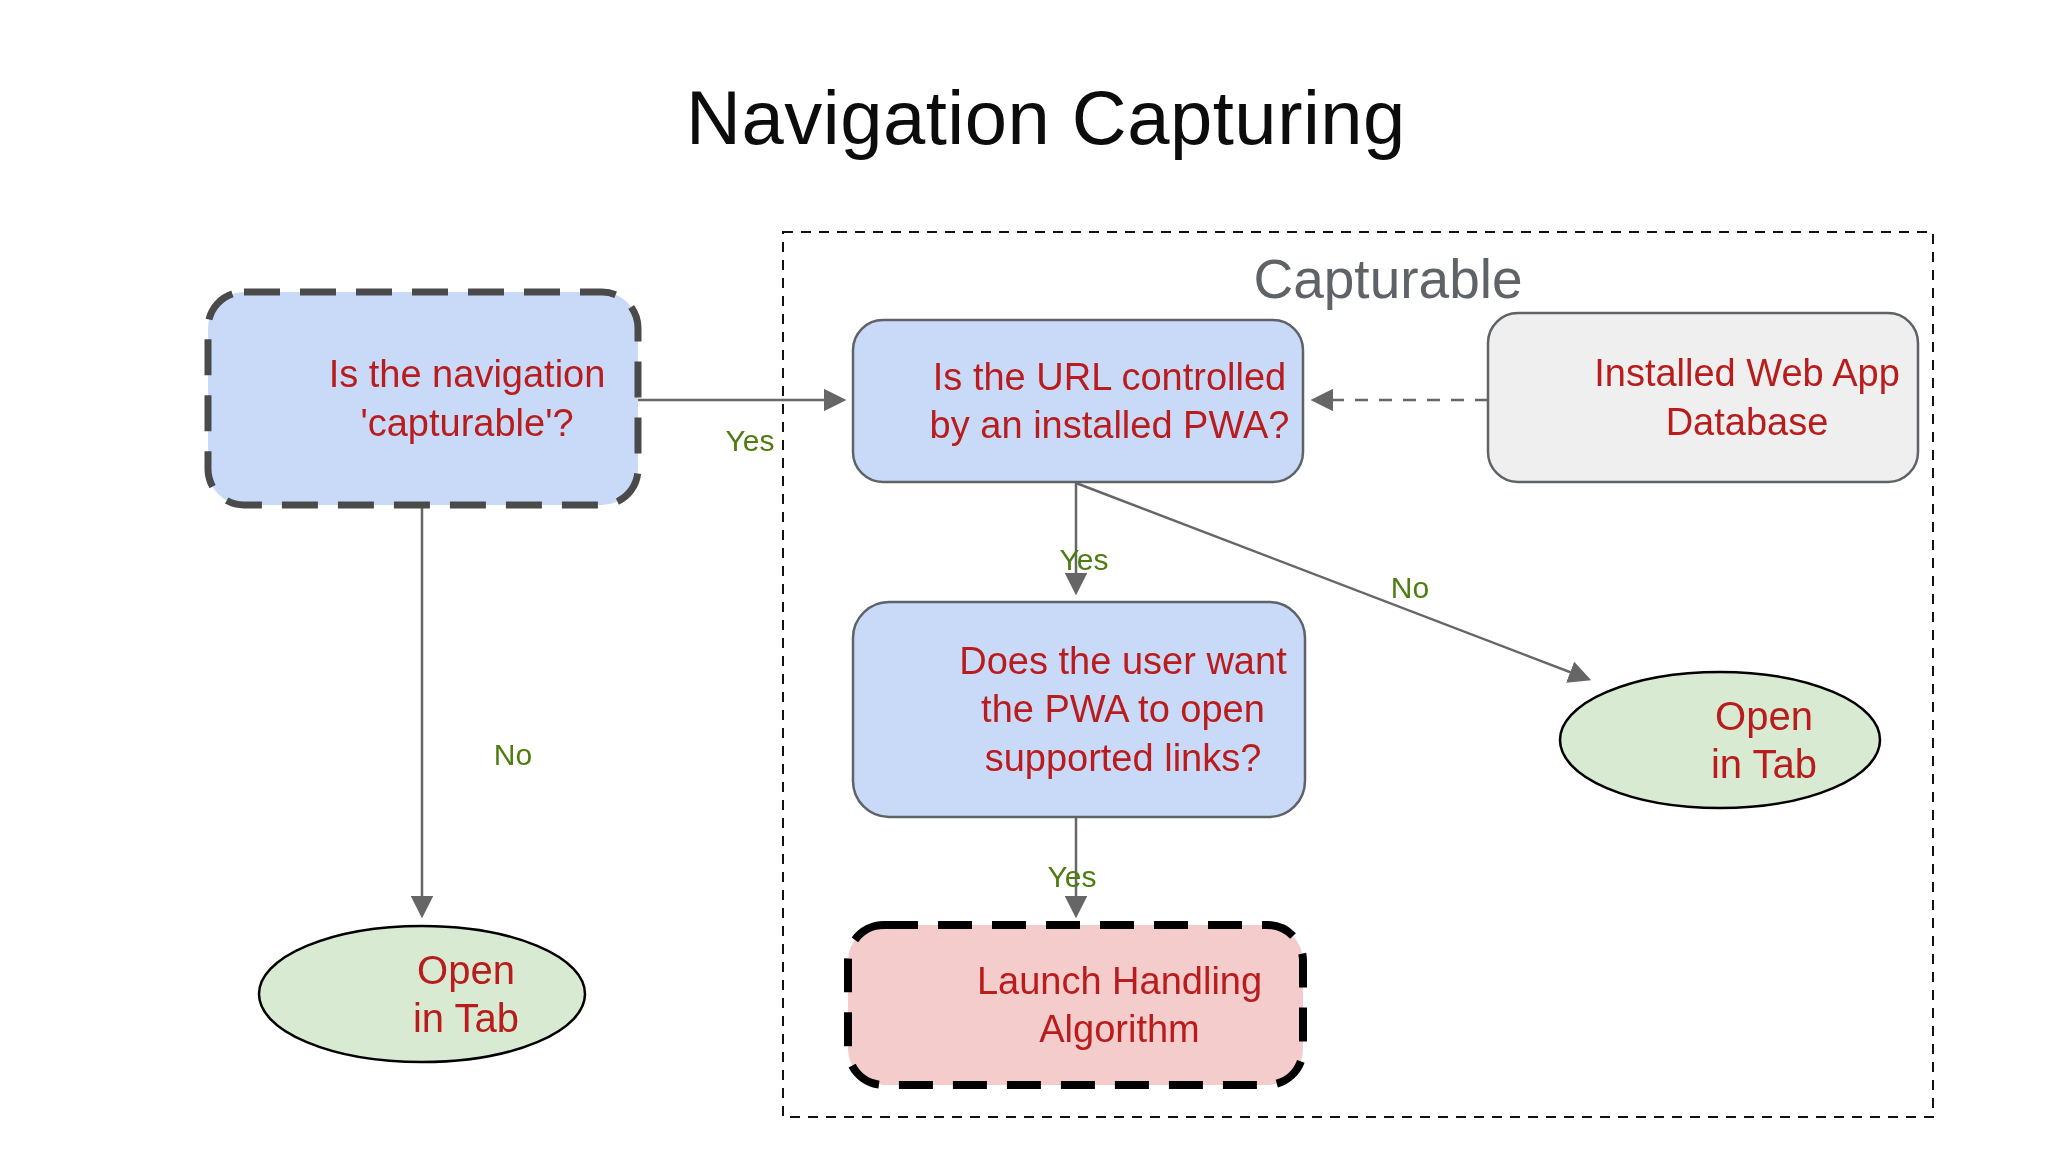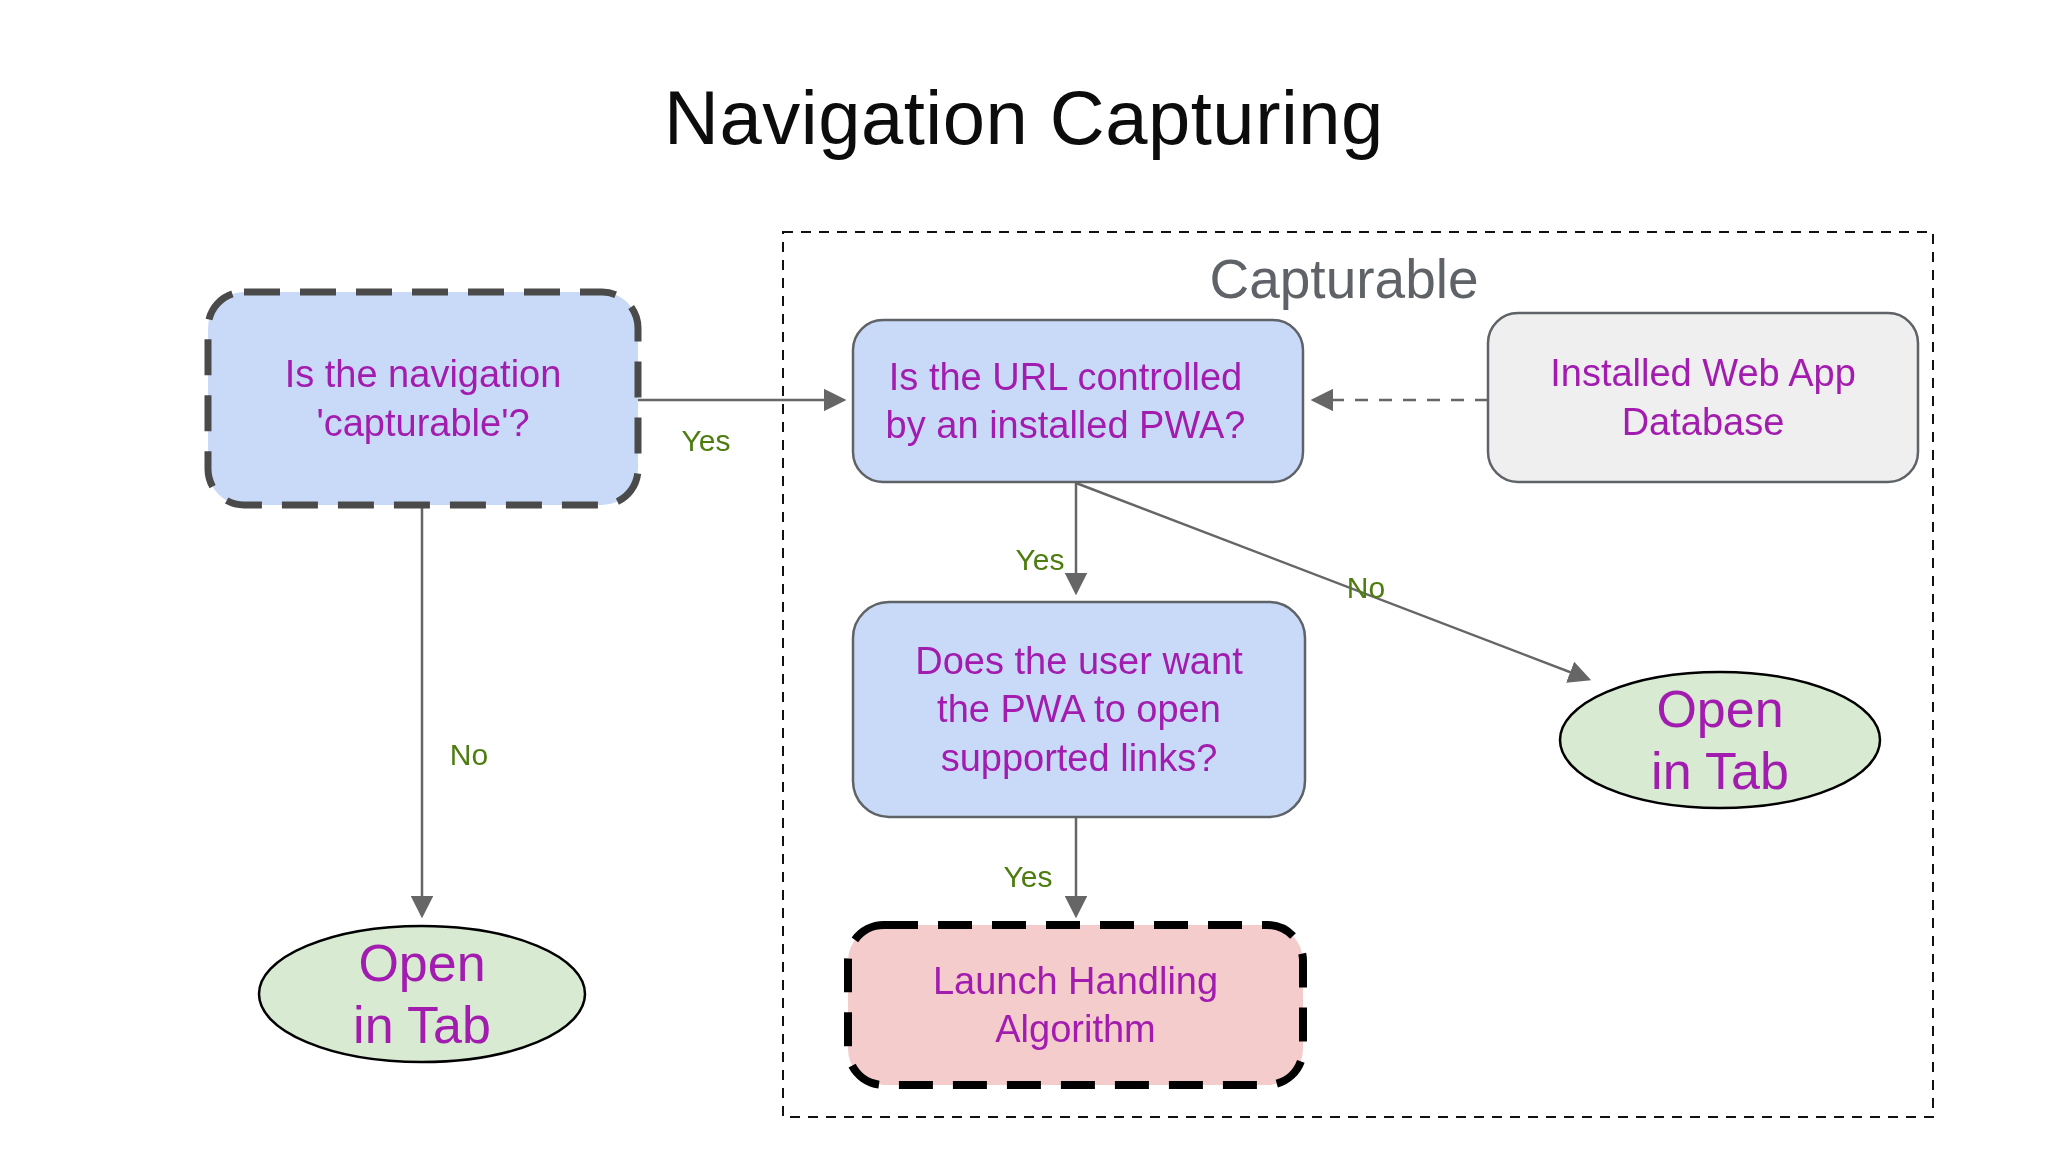--- a/index.html
+++ b/index.html
@@ -4,37 +4,37 @@
 <style>
   html,body { margin:0; padding:0; background:#ffffff; }
   .stage {
     position:relative;
     width:2048px; height:1152px;
     background:#ffffff;
     font-family:"Liberation Sans", sans-serif;
     overflow:hidden;
   }
   svg.layer { position:absolute; left:0; top:0; width:2048px; height:1152px; }
-  .abs { position:absolute; }
+  .abs { position:absolute;margin-left:44px; }
   .page-title {
     left:0; right:0; top:74px;
     text-align:center;
     font-size:76px;
     color:#0c0c0c;
     letter-spacing:0.5px;
   }
   .node-text {
     display:flex; align-items:center; justify-content:center;
     text-align:center;
     white-space:pre-line;
-    color:#a21caf;
+    color:#b91c1c;
     font-size:38px;
     line-height:1.27;
   }
-  .ellipse-text { font-size:52px; line-height:1.2; }
+  .ellipse-text { font-size:40px; line-height:1.2; }
   .edge-label {
     transform:translate(-50%,-50%);
     color:#4d7c0f;
     font-size:30px;
     white-space:nowrap;
   }
   .group-label {
     transform:translate(-50%,-50%);
     color:#5f6368;
     font-size:55px;

